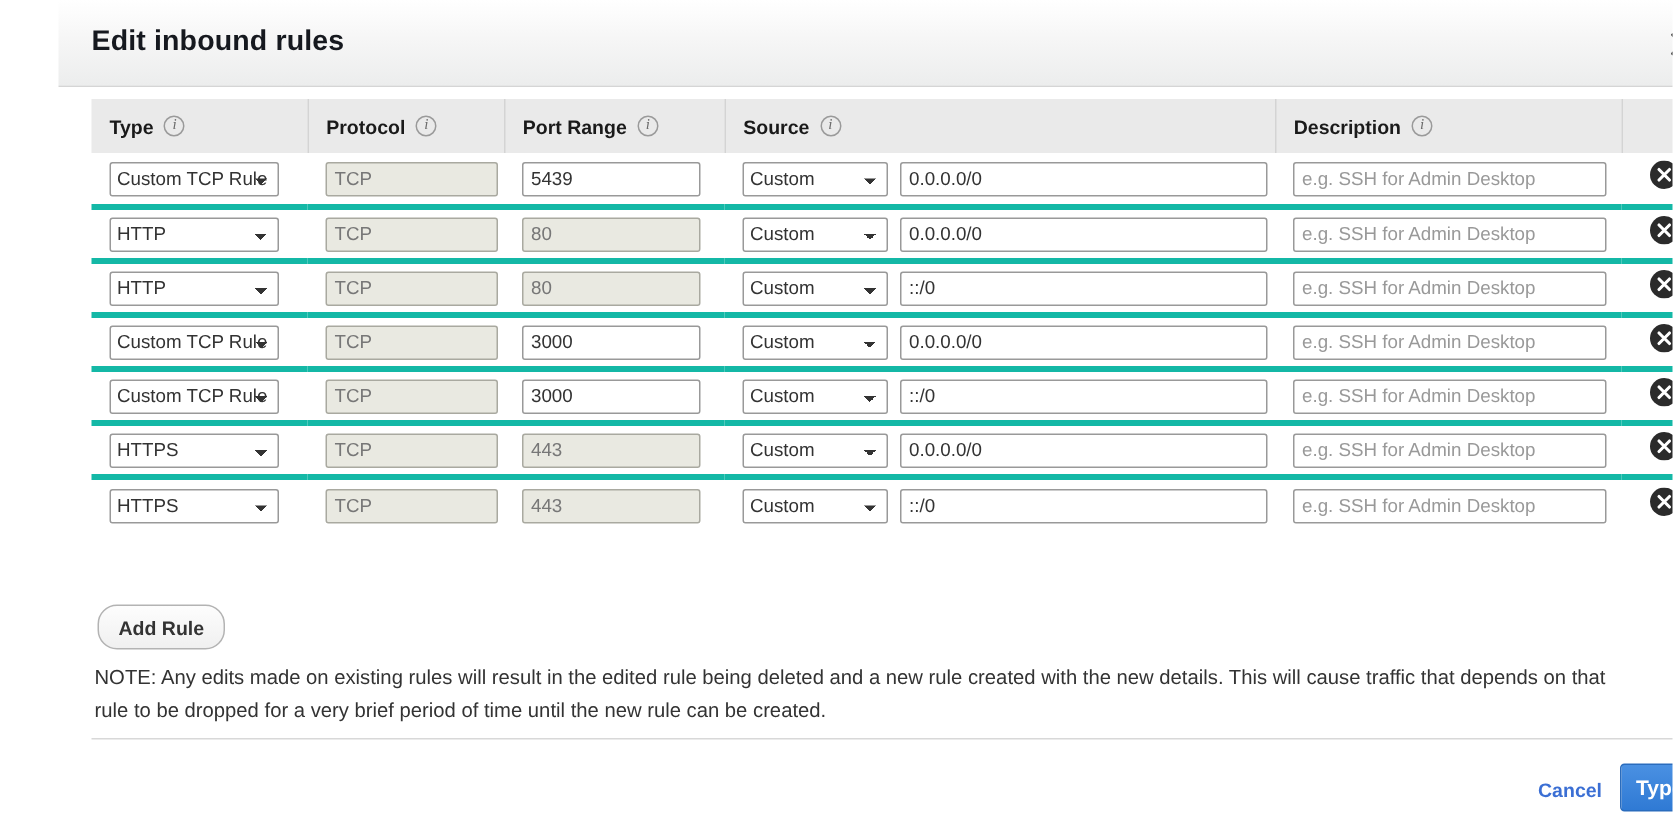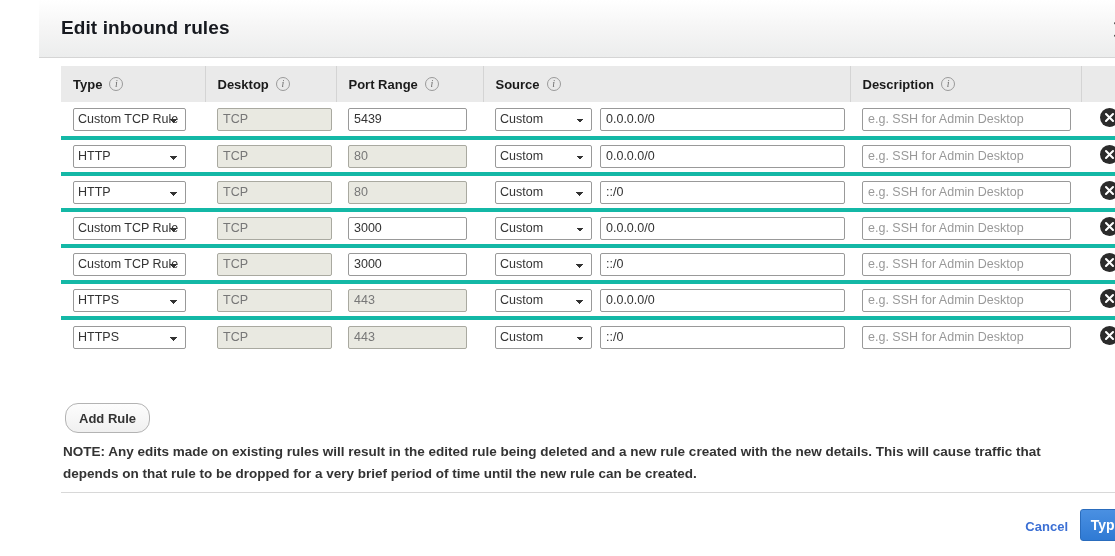--- a/index.html
+++ b/index.html
@@ -178,21 +178,20 @@
     cursor: pointer;
   }
   #note-text {
     position: absolute;
     left: 24px;
     top: 441px;
     width: 1010px;
     font-size: 13.5px;
     line-height: 22px;
     color: #333333;
-    font-weight: bold;
   }
 
   
   #footer-sep {
     position: absolute;
     left: 22px;
     top: 492px;
     width: 1072px;
     height: 1px;
     background: #d8d8d8;
@@ -252,21 +251,21 @@
     <thead>
       <tr>
         <th>
           <span class="th-inner">
             <span>Type</span>
             <span class="info-icon">i</span>
           </span>
         </th>
         <th>
           <span class="th-inner">
-            <span>Desktop</span>
+            <span>Protocol</span>
             <span class="info-icon">i</span>
           </span>
         </th>
         <th>
           <span class="th-inner">
             <span>Port Range</span>
             <span class="info-icon">i</span>
           </span>
         </th>
         <th>

